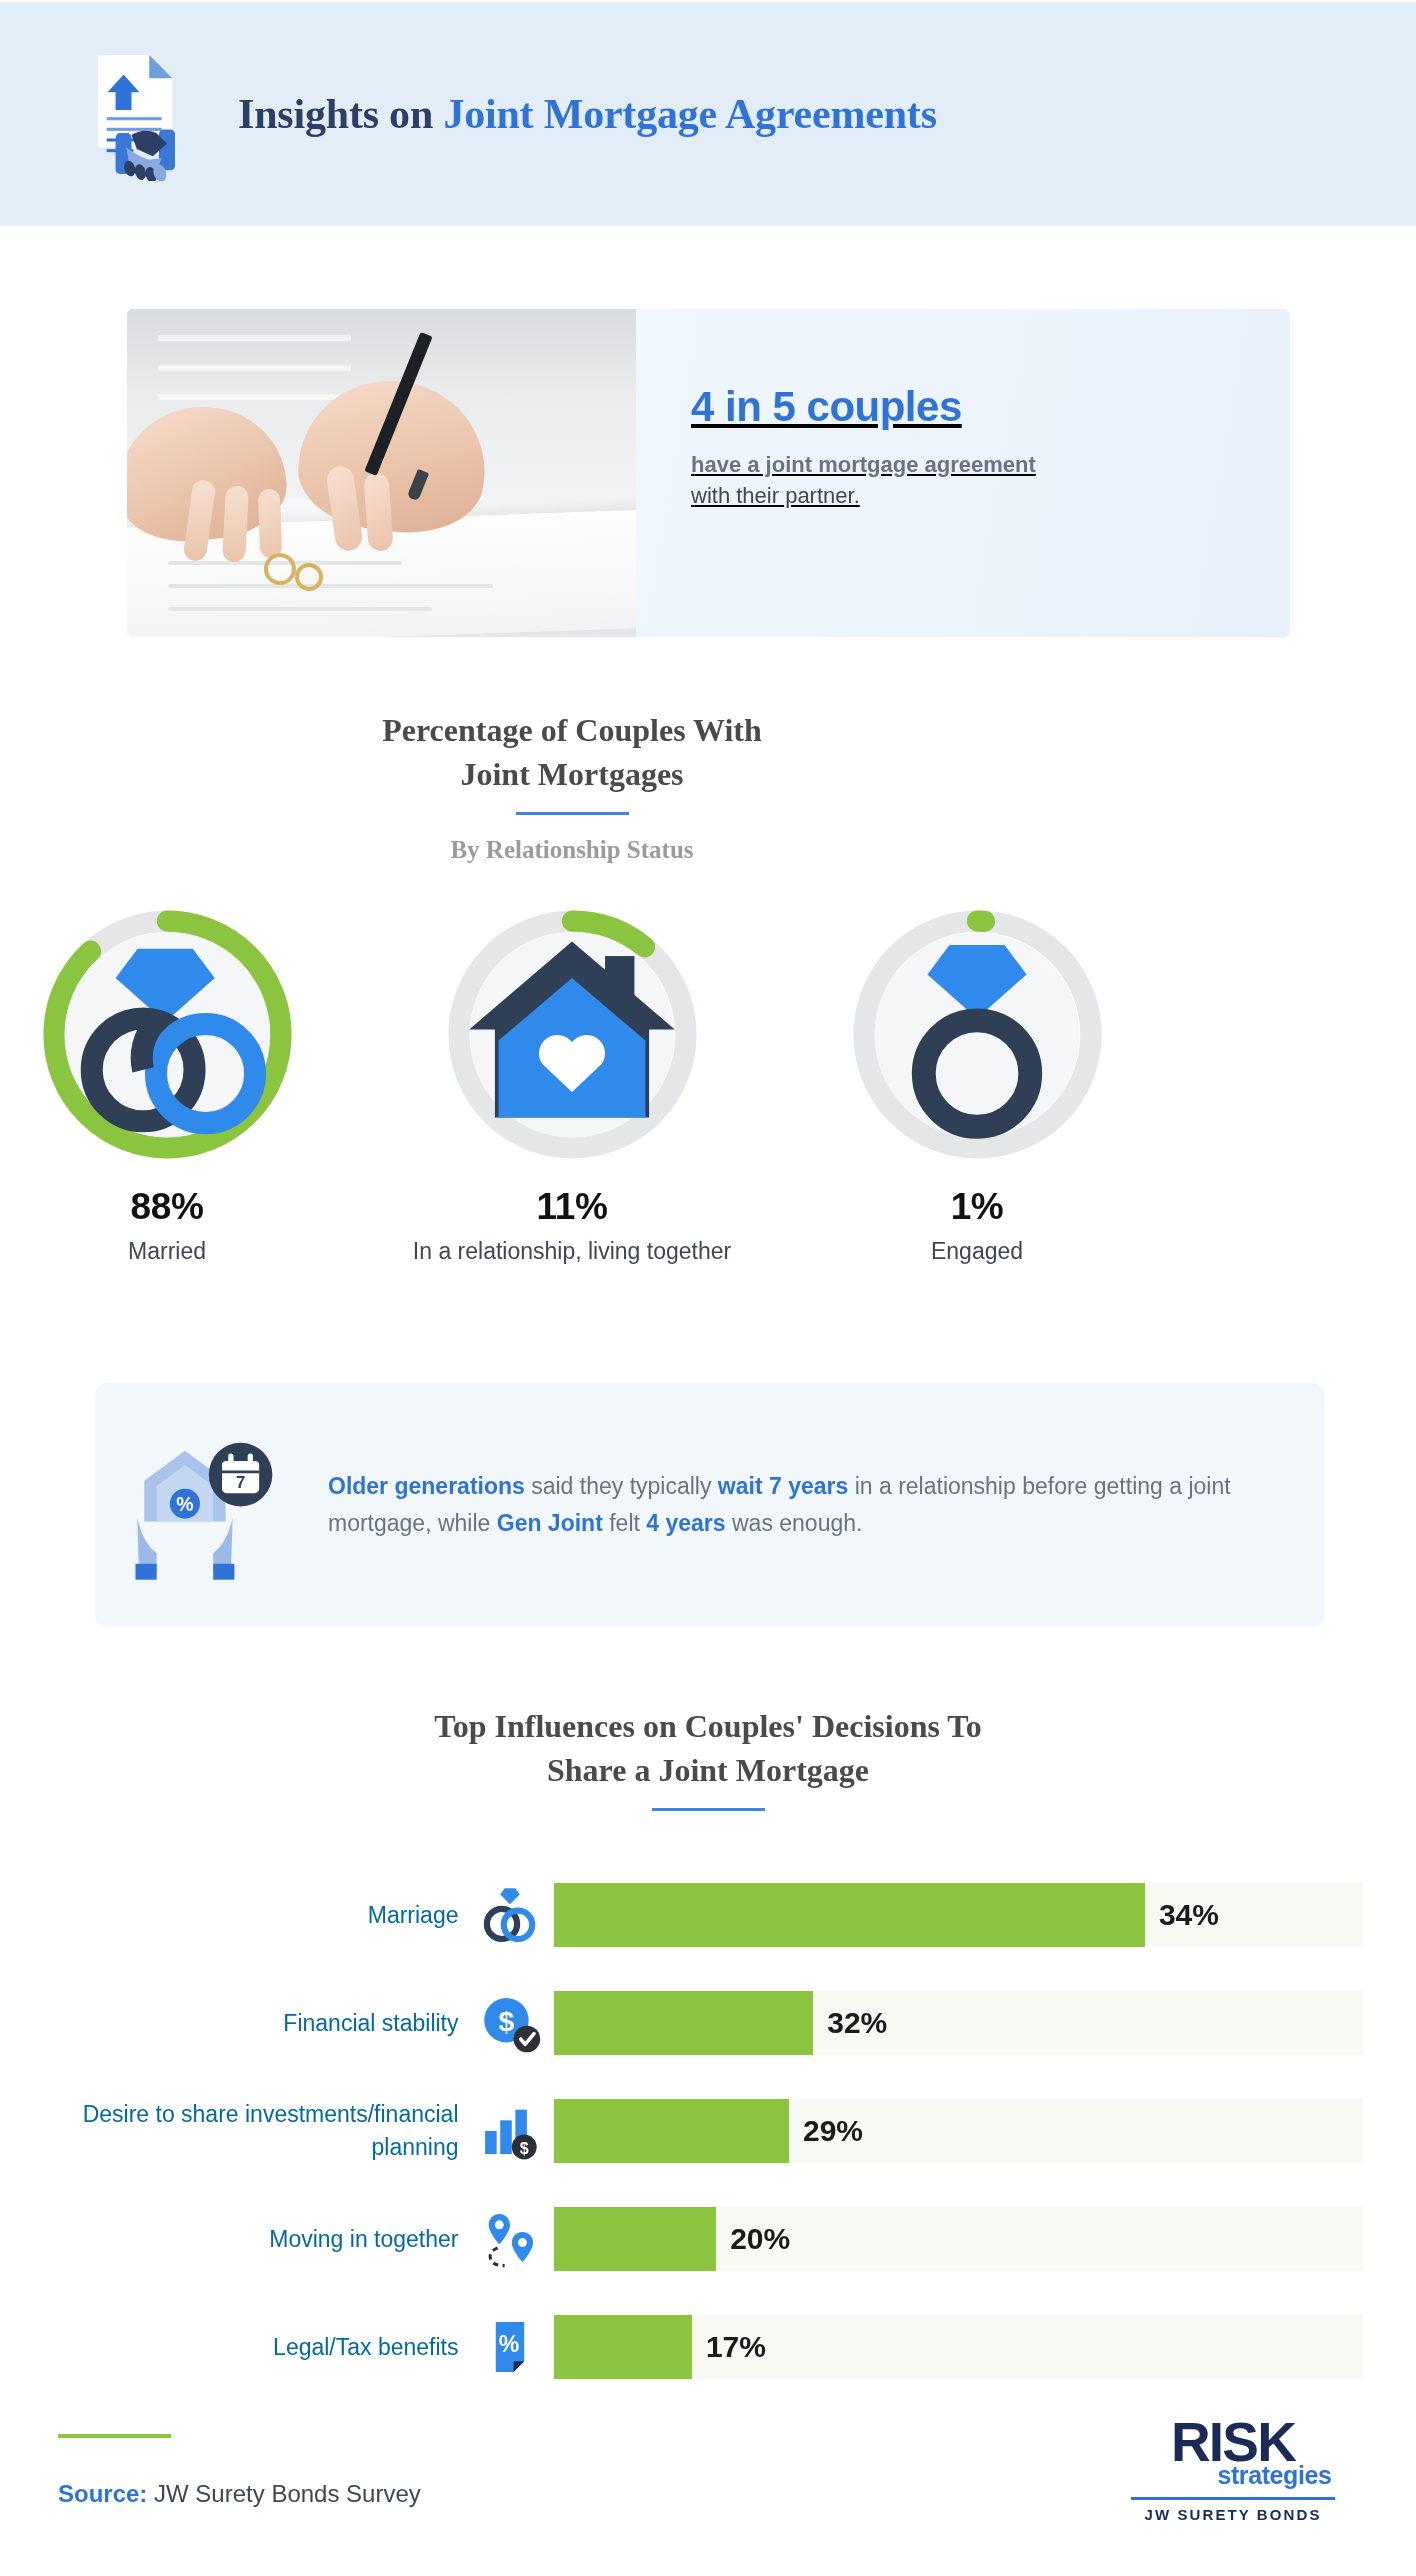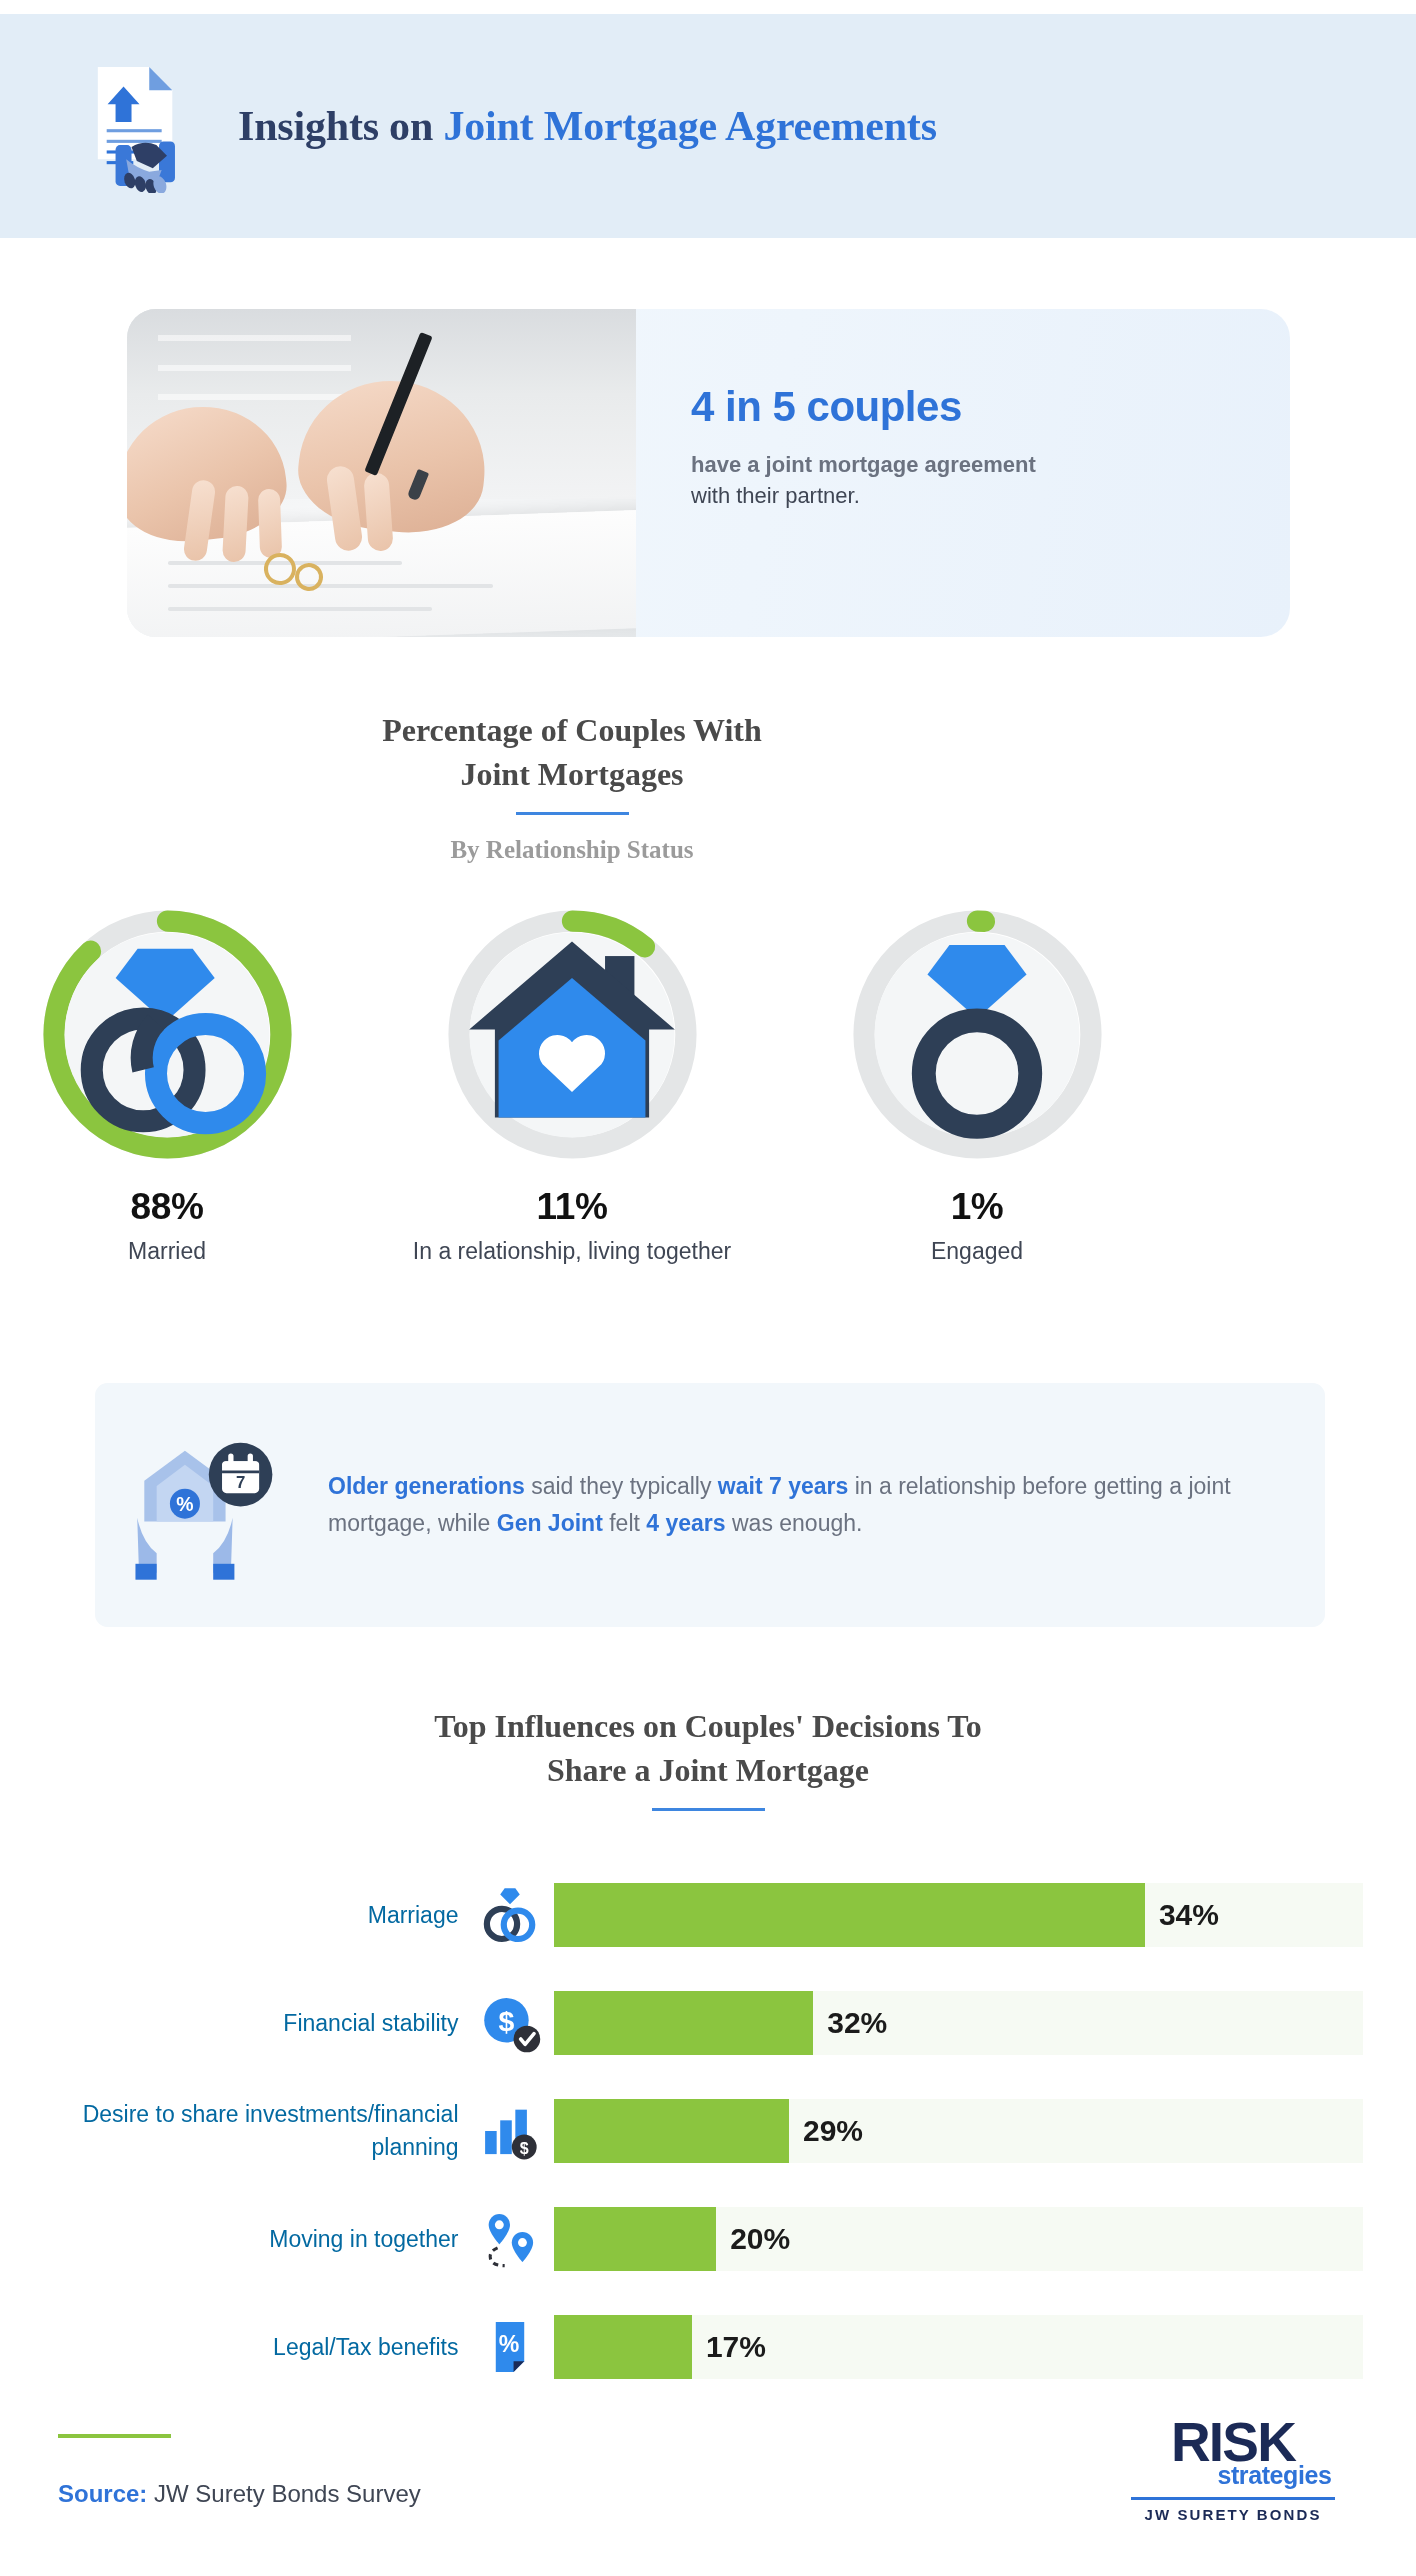--- a/index.html
+++ b/index.html
@@ -6,42 +6,43 @@
   html, body {
     width: 1416px; height: 2576px;
     background: #ffffff;
     font-family: "Liberation Sans", sans-serif;
     -webkit-font-smoothing: antialiased;
   }
   .page { position: relative; width: 1416px; height: 2576px; overflow: hidden; background:#fff; }
 
   
   .header {
-    position: absolute; left: 0; top: 14px; width: 1416px; height: 224px;
+    position: absolute; left: 0; top: 2px; width: 1416px; height: 224px;
     background: #e2edf7;
     display: flex; align-items: center;
   }
   .header-logo { width: 133px; height: 133px; margin-left: 73px; flex: 0 0 auto; position: relative; }
   .header-title {
     margin-left: 32px;
     font-family: "Liberation Serif", serif;
     font-weight: bold;
     font-size: 42px;
     letter-spacing: -0.2px;
     color: #2e3f66;
     white-space: nowrap;
   }
   .header-title .accent { color: #2f73d8; }
 
   
   .hero {
     position: absolute; left: 127px; top: 309px; width: 1163px; height: 328px;
-    border-radius: 29px; overflow: hidden;
+    border-radius: 6px; overflow: hidden;
     background: linear-gradient(100deg, #f4f9fd 0%, #eef5fc 55%, #e8f1fb 100%);
     display: flex;
+    text-decoration: underline;
   }
   .hero-photo {
     width: 509px; height: 328px; flex: 0 0 auto;
     position: relative; overflow: hidden;
     background: linear-gradient(165deg,#dfe2e4 0%, #eceeef 28%, #f6f7f8 55%, #e4e7e9 100%);
   }
   
   .ph-wall { position:absolute; left:0; top:0; width:100%; height:58%;
              background: linear-gradient(180deg,#d9dcdf 0%, #e9ebec 45%, #f2f3f4 100%); }
   .ph-blindslat { position:absolute; background:rgba(255,255,255,.55); height:6.2px; width:38%; left:6%; }

